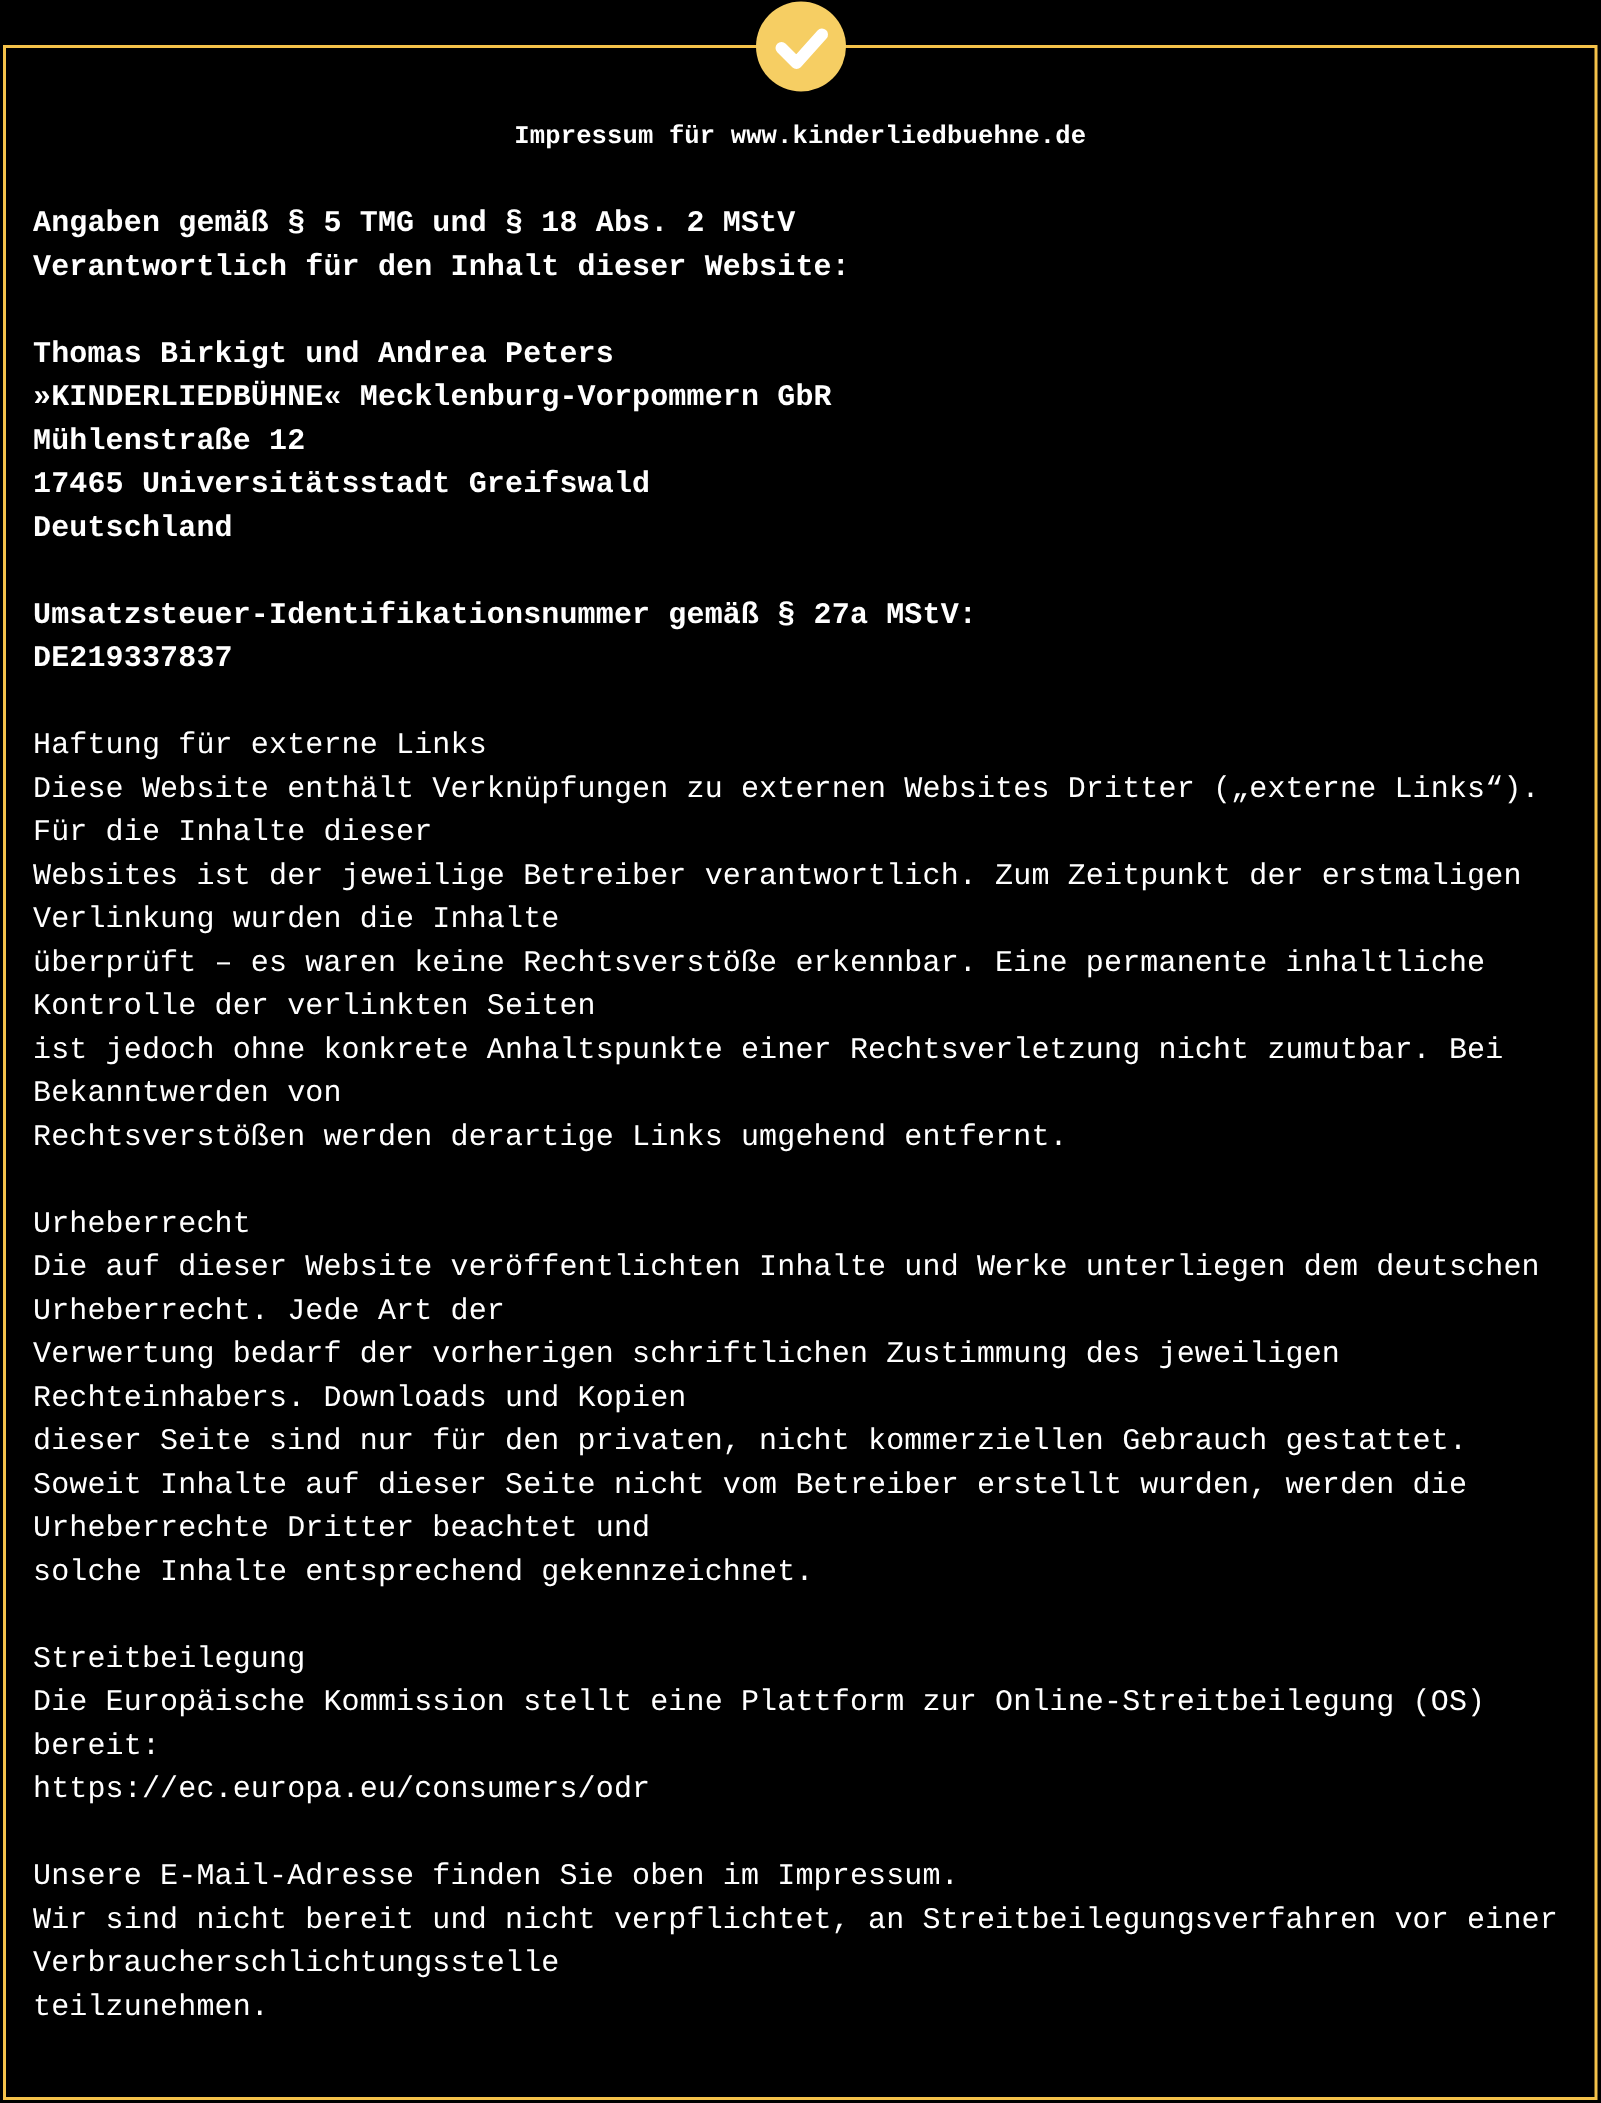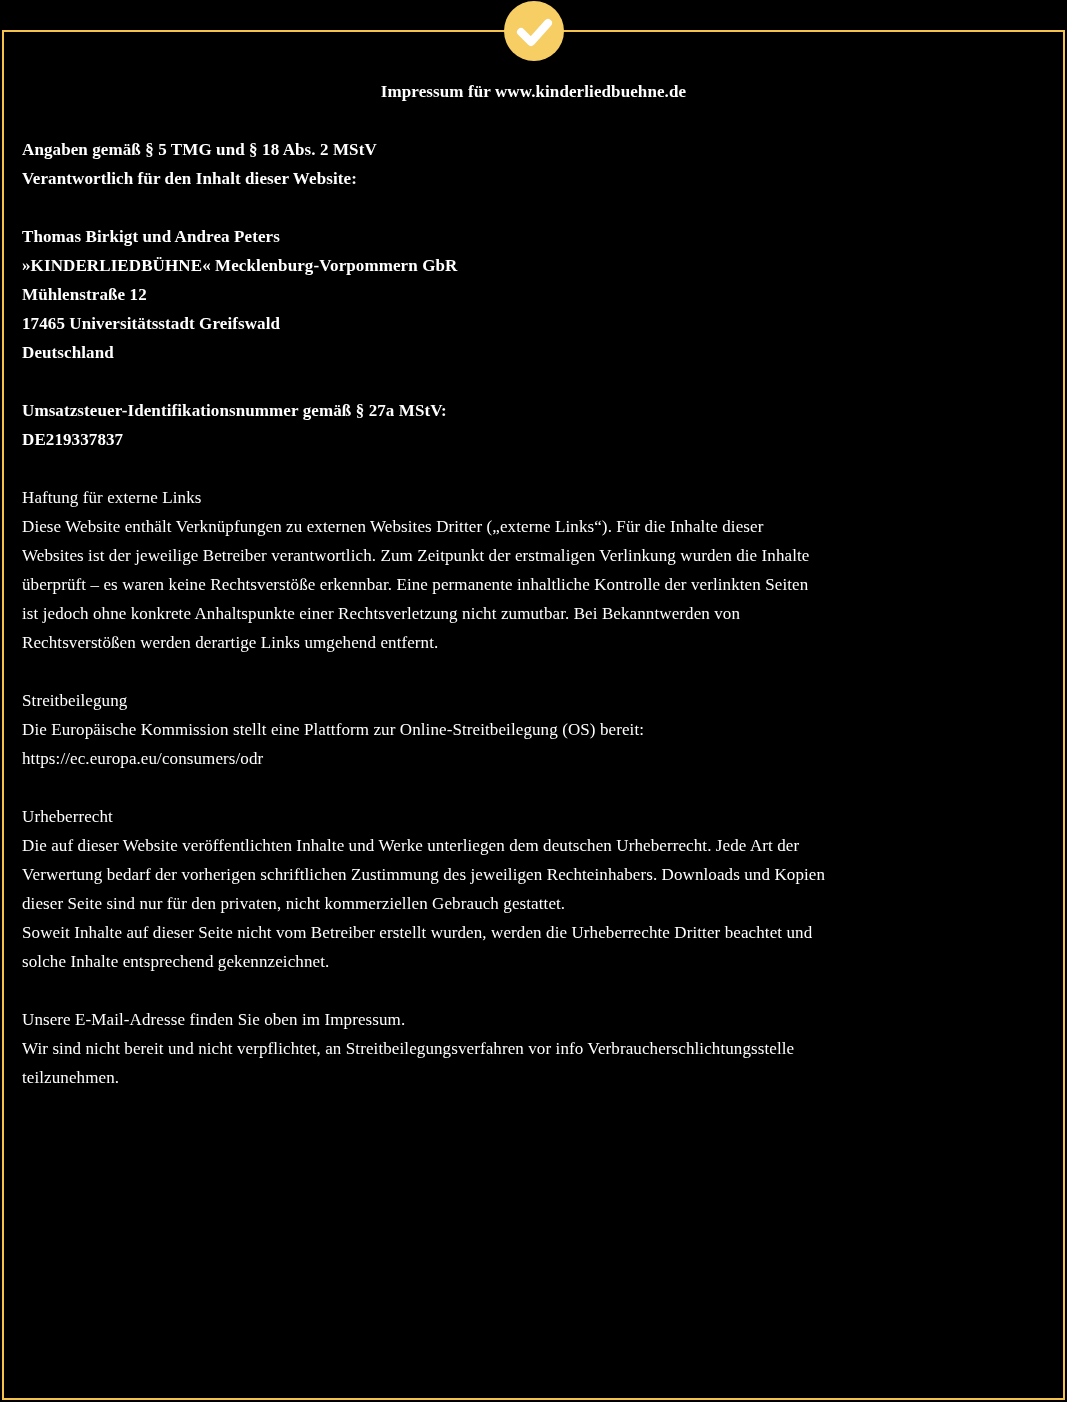--- a/index.html
+++ b/index.html
@@ -2,21 +2,21 @@
 <html lang="de"><head>
 <meta charset="utf-8">
 <title>Impressum</title>
 <style>
   html, body { margin: 0; padding: 0; background: #000; }
   .page {
     position: relative;
     width: 1067px;
     height: 1402px;
     background: var(--bg, #000);
-    font-family: Liberation Serif, serif;
+    font-family: Liberation Mono, monospace;
     color: var(--text, #fff);
     overflow: hidden;
   }
   .frame {
     position: absolute;
     top: 30px; left: 2px; right: 2px; bottom: 2px;
     border: 2px solid var(--accent, #f5c24a);
     box-sizing: border-box;
     padding: 45px 18px 40px 18px;
   }
@@ -34,21 +34,21 @@
   .title {
     margin: 0;
     font-size: 17px;
     line-height: 29px;
     font-weight: 700;
     text-align: center;
     letter-spacing: 0.1px;
   }
   .sec {
     margin: 29px 0 0 0;
-    font-size: 17px;
+    font-size: 20px;
     line-height: 29px;
     font-weight: 400;
     white-space: pre-line;
     letter-spacing: 0.1px;
   }
   .sec.bold { font-weight: 700; }
 </style>
 </head>
 <body>
 
@@ -77,30 +77,30 @@
     <p class="sec bold">Umsatzsteuer-Identifikationsnummer gemäß § 27a MStV:
 DE219337837</p>
 
     <p class="sec">Haftung für externe Links
 Diese Website enthält Verknüpfungen zu externen Websites Dritter („externe Links“). Für die Inhalte dieser
 Websites ist der jeweilige Betreiber verantwortlich. Zum Zeitpunkt der erstmaligen Verlinkung wurden die Inhalte
 überprüft – es waren keine Rechtsverstöße erkennbar. Eine permanente inhaltliche Kontrolle der verlinkten Seiten
 ist jedoch ohne konkrete Anhaltspunkte einer Rechtsverletzung nicht zumutbar. Bei Bekanntwerden von
 Rechtsverstößen werden derartige Links umgehend entfernt.</p>
 
-    <p class="sec">Streitbeilegung
-Die Europäische Kommission stellt eine Plattform zur Online-Streitbeilegung (OS) bereit:
-https://ec.europa.eu/consumers/odr</p>
-
     <p class="sec">Urheberrecht
 Die auf dieser Website veröffentlichten Inhalte und Werke unterliegen dem deutschen Urheberrecht. Jede Art der
 Verwertung bedarf der vorherigen schriftlichen Zustimmung des jeweiligen Rechteinhabers. Downloads und Kopien
 dieser Seite sind nur für den privaten, nicht kommerziellen Gebrauch gestattet.
 Soweit Inhalte auf dieser Seite nicht vom Betreiber erstellt wurden, werden die Urheberrechte Dritter beachtet und
 solche Inhalte entsprechend gekennzeichnet.</p>
 
+    <p class="sec">Streitbeilegung
+Die Europäische Kommission stellt eine Plattform zur Online-Streitbeilegung (OS) bereit:
+https://ec.europa.eu/consumers/odr</p>
+
     <p class="sec">Unsere E-Mail-Adresse finden Sie oben im Impressum.
-Wir sind nicht bereit und nicht verpflichtet, an Streitbeilegungsverfahren vor info Verbraucherschlichtungsstelle
+Wir sind nicht bereit und nicht verpflichtet, an Streitbeilegungsverfahren vor einer Verbraucherschlichtungsstelle
 teilzunehmen.</p>
 
 
   </div>
 </div>
 
 </body></html>

